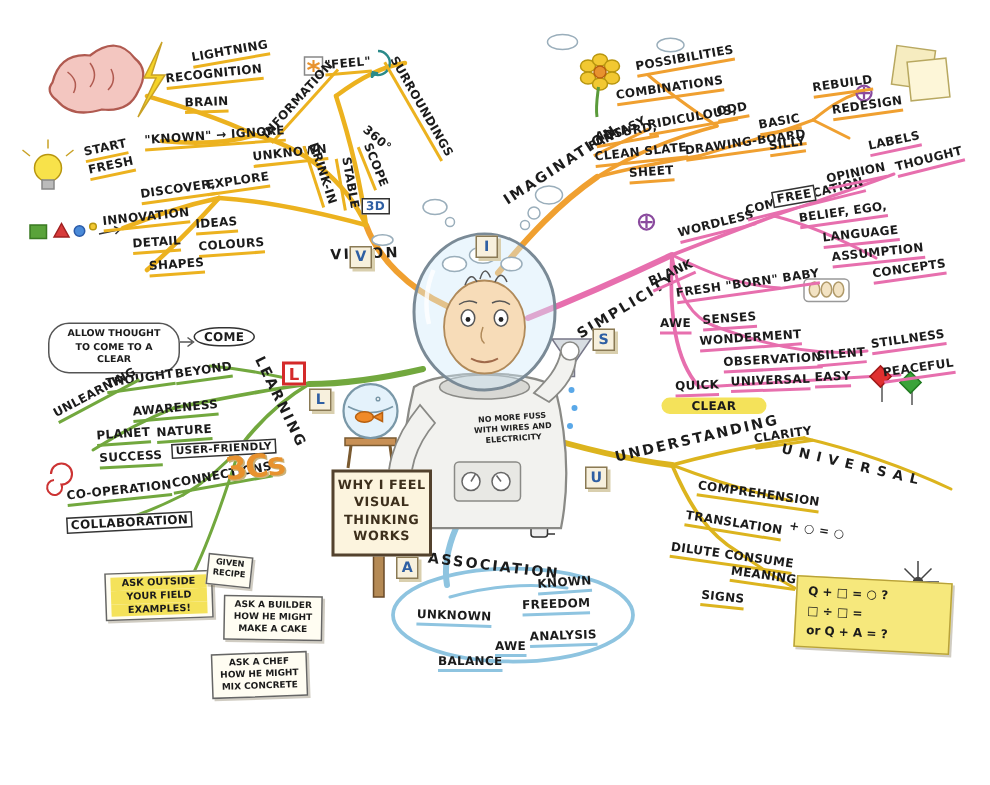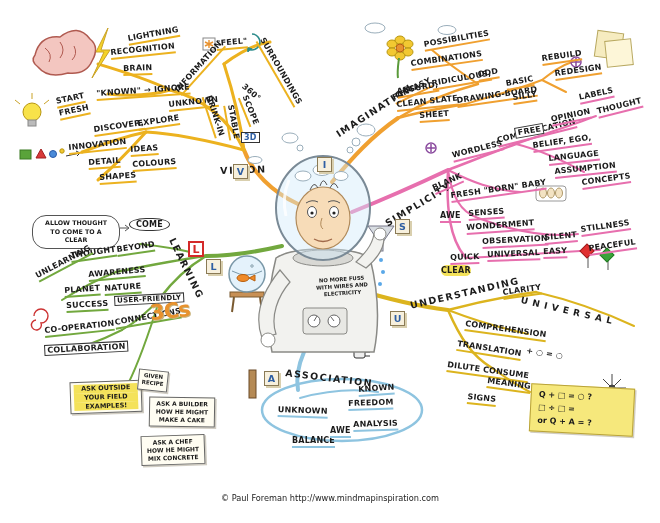--- a/index.html
+++ b/index.html
@@ -8,21 +8,21 @@
           font-family:"DejaVu Sans",sans-serif;color:#1b1b1b}
   #art{position:absolute;left:0;top:0;z-index:1}
   .n{position:absolute;z-index:2;font-size:8px;font-weight:700;white-space:nowrap;
      transform-origin:left top;letter-spacing:.2px;color:#1b1b1b}
   .t{font-size:9.5px;letter-spacing:1.5px}
   .u{padding-bottom:1px;border-bottom:2px solid}
   .bv{border-color:#ecb21f}.bi{border-color:#f0a030}.bs{border-color:#e76fae}
   .bn{border-color:#dcb41e}.bl{border-color:#72a83e}.ba{border-color:#8ec4e0}
   .box{border:1.2px solid #333;padding:0 2px;background:#fff}
   .oval{border:1.2px solid #333;border-radius:50% / 60%;padding:1px 6px;background:#fff}
-  .hl{background:#f4e25a;border-radius:7px;padding:1px 0}
+  .hl{background:#f4e25a;border-radius:7px;padding:1px 20px}
   .blue{color:#2f5fa3}
   .spread{letter-spacing:4.5px;font-size:9px}
   .sign{position:absolute;z-index:2;left:221px;top:313px;width:67px;background:#fcf4de;
         border:2px solid #53422e;text-align:center;font-weight:700;color:#3d2f1c;
         padding:4px 2px;font-size:8.5px;line-height:1.35;letter-spacing:.4px}
   .note{position:absolute;z-index:2;background:#fffdf2;border:1px solid #666;
         box-shadow:1.5px 1.5px 0 rgba(120,110,80,.35);font-size:6px;font-weight:700;
         line-height:1.35;text-align:center;padding:2px 3px;transform-origin:center center}
   .note .hlline{background:#f4e25a}
   .ynote{background:#f6e87c;border-color:#b8a23a;font-size:8px;line-height:1.6;text-align:left;padding:4px 7px}
@@ -362,30 +362,35 @@
 </div>
 
 <div class="n t" style="left:286px;top:367px;transform:rotate(7deg)">ASSOCIATION</div>
 <div class="n u ba" style="left:358px;top:385px;transform:rotate(-4deg)">KNOWN</div>
 <div class="n u ba" style="left:348px;top:399px;transform:rotate(-2deg)">FREEDOM</div>
 <div class="n u ba" style="left:278px;top:405px;transform:rotate(2deg)">UNKNOWN</div>
 <div class="n u ba" style="left:292px;top:436px">BALANCE</div>
 <div class="n u ba" style="left:330px;top:426px">AWE</div>
 <div class="n u ba" style="left:353px;top:420px;transform:rotate(-2deg)">ANALYSIS</div>
 
+<div class="sign">
+  <div>WHY I FEEL</div>
+  <div>VISUAL</div>
+  <div>THINKING</div>
+  <div>WORKS</div>
+</div>
 
 <div class="nofuss" style="left:314px;top:276px;width:56px">
   <div>NO MORE FUSS</div>
   <div>WITH WIRES AND</div>
   <div>ELECTRICITY</div>
 </div>
 
 <div class="blk" style="left:233px;top:164px">V</div>
 <div class="blk" style="left:317px;top:157px">I</div>
 <div class="blk" style="left:395px;top:219px">S</div>
 <div class="blk" style="left:390px;top:311px">U</div>
 <div class="blk" style="left:264px;top:371px">A</div>
 <div class="blk" style="left:206px;top:259px">L</div>
 <div class="lsign" style="left:188px;top:241px">L</div>
 
-<div class="footer">© Paul Foreman http://www.mindmapinspiration.com</div>
 
 </div>
 
 </body></html>

